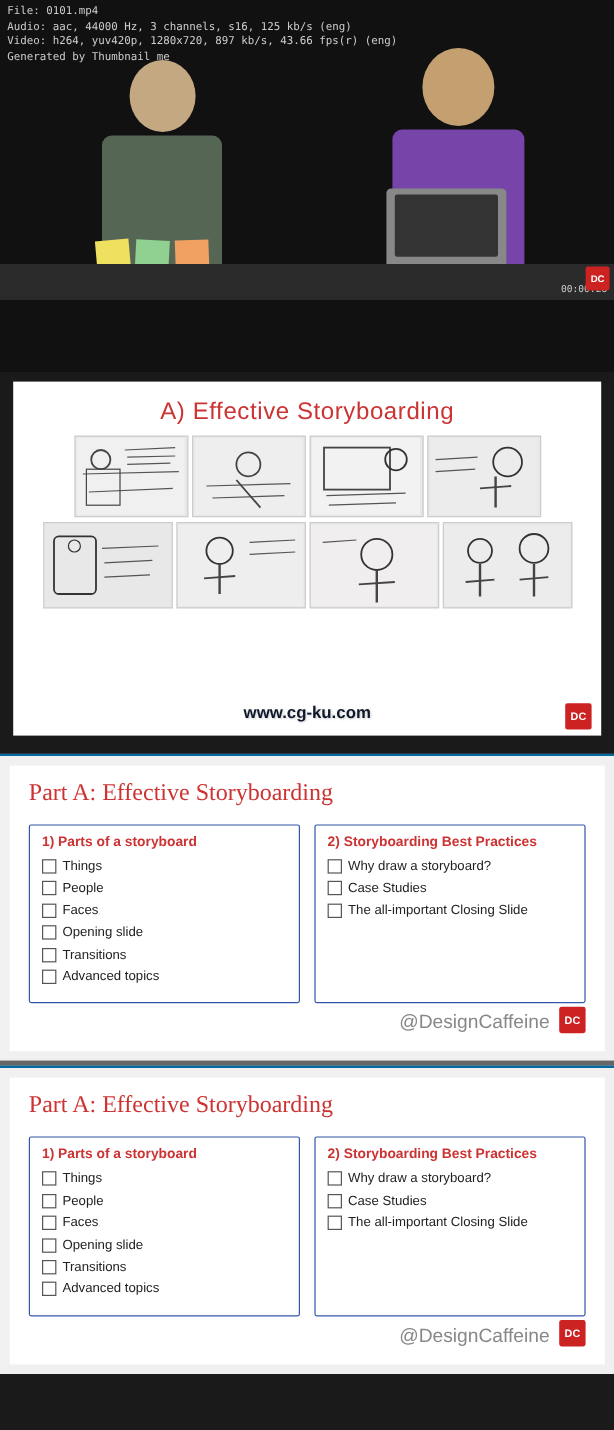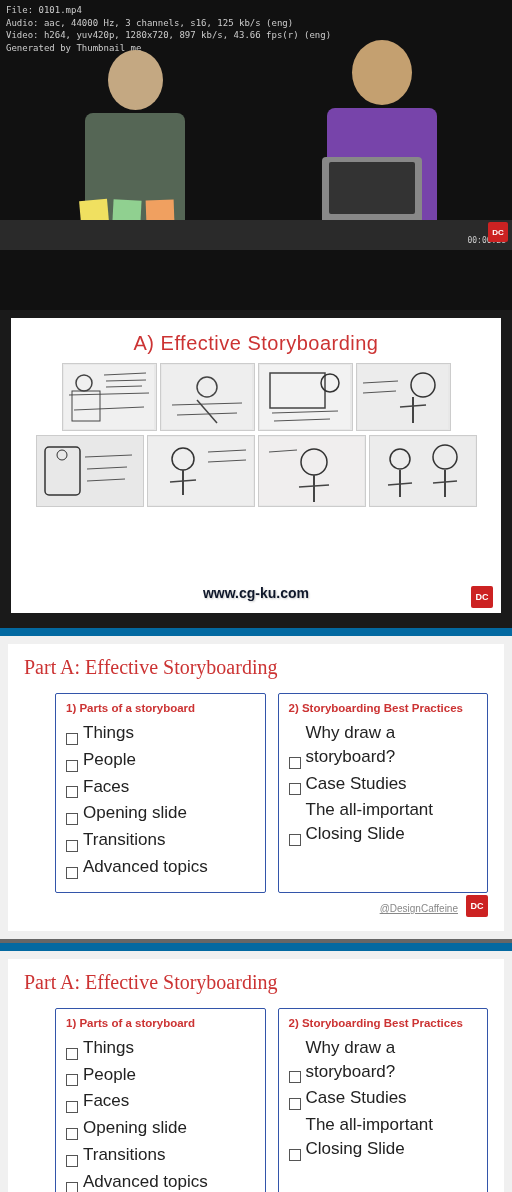--- a/index.html
+++ b/index.html
@@ -228,74 +228,72 @@
       color: white;
       font-size: 9px;
       font-weight: bold;
     }
 
     
     .outline-section {
       width: 512px;
       background: #f0f0f0;
       padding: 8px;
-      border-top: 8px solid #0369a1;
+      border-top: 2px solid #0369a1;
     }
     .outline-inner {
       background: #fff;
       padding: 12px 16px 14px;
     }
     .outline-heading {
       font-size: 20px;
       font-weight: normal;
       color: #cc3333;
       margin-bottom: 14px;
       font-family: Georgia, serif;
     }
     .outline-columns {
       display: flex;
       gap: 12px;
-      margin-left: 31px;
     }
     .outline-col {
       flex: 1;
       border: 1.5px solid #3355aa;
       padding: 8px 10px 10px;
       border-radius: 2px;
     }
     .outline-col-title {
       font-size: 11.5px;
       font-weight: bold;
       color: #cc3333;
       margin-bottom: 7px;
     }
     .outline-item {
       display: flex;
-      align-items: flex-end;
+      align-items: flex-start;
       margin-bottom: 3px;
-      font-size: 17px;
+      font-size: 11px;
       color: #222;
       line-height: 1.4;
     }
     .outline-item-bullet {
       width: 12px;
       height: 12px;
       border: 1.5px solid #555;
       display: inline-block;
       margin-right: 5px;
       flex-shrink: 0;
       margin-top: 1px;
     }
     .outline-attribution {
       text-align: right;
-      font-size: 10px;
+      font-size: 16px;
       color: #888;
       margin-top: 6px;
       padding-right: 4px;
-      text-decoration: underline;
     }
     .outline-logo-row {
       display: flex;
       align-items: center;
       justify-content: flex-end;
       gap: 4px;
       margin-top: 2px;
     }
     .outline-dce-logo {
       width: 22px;

